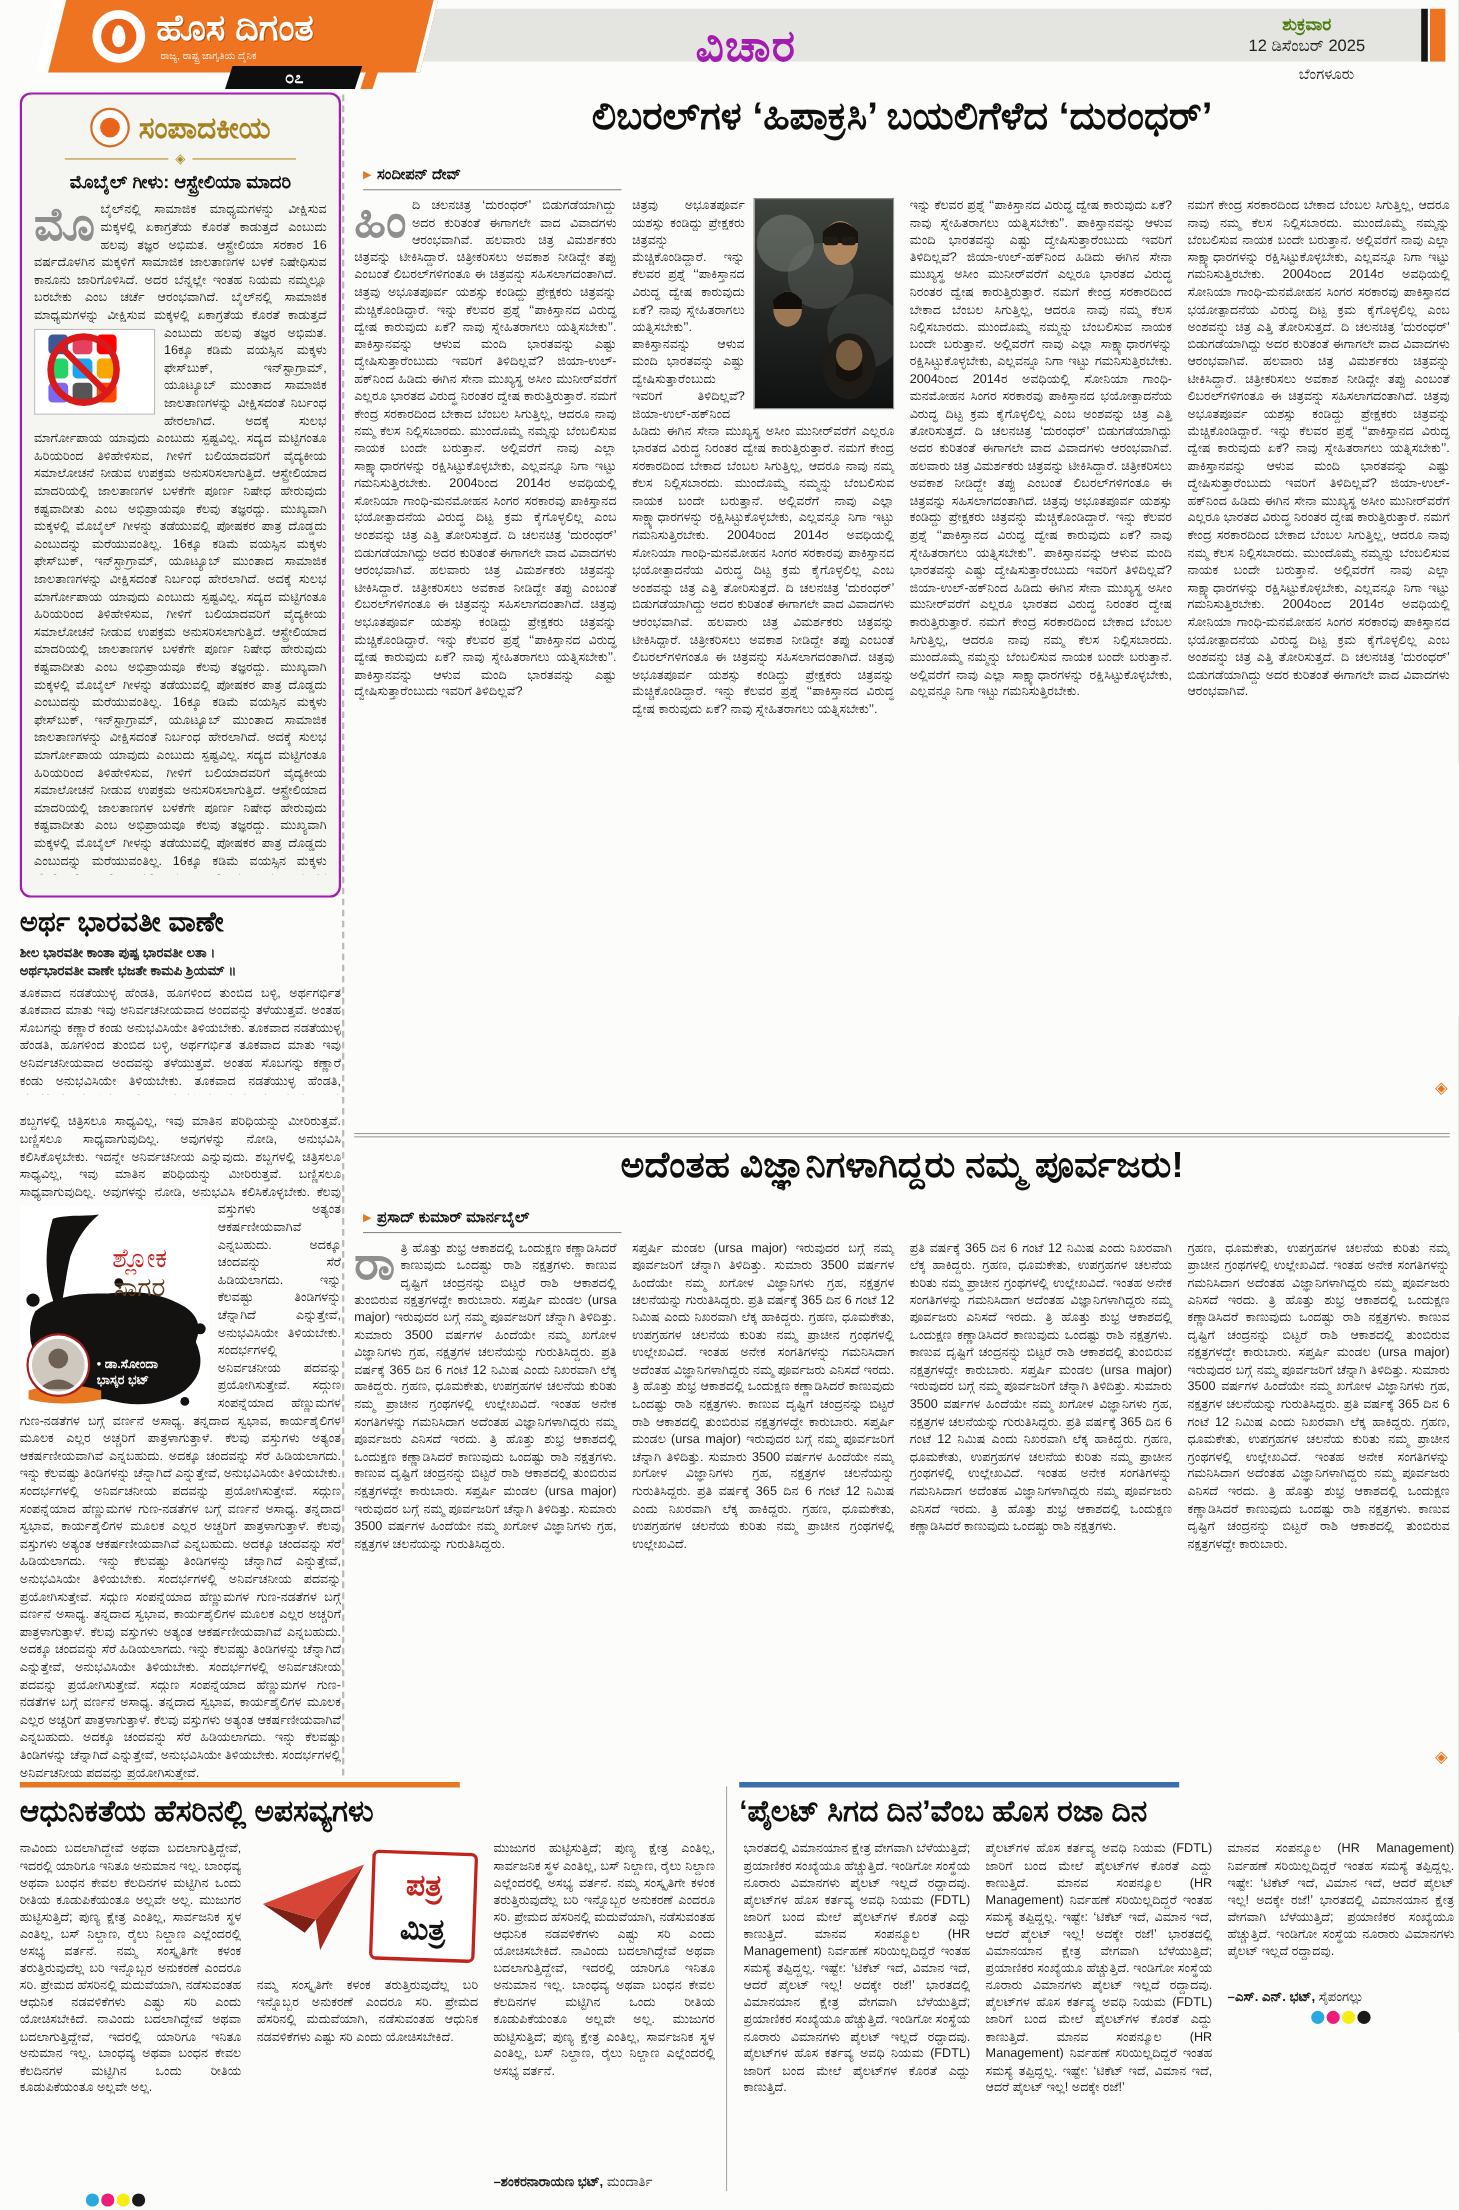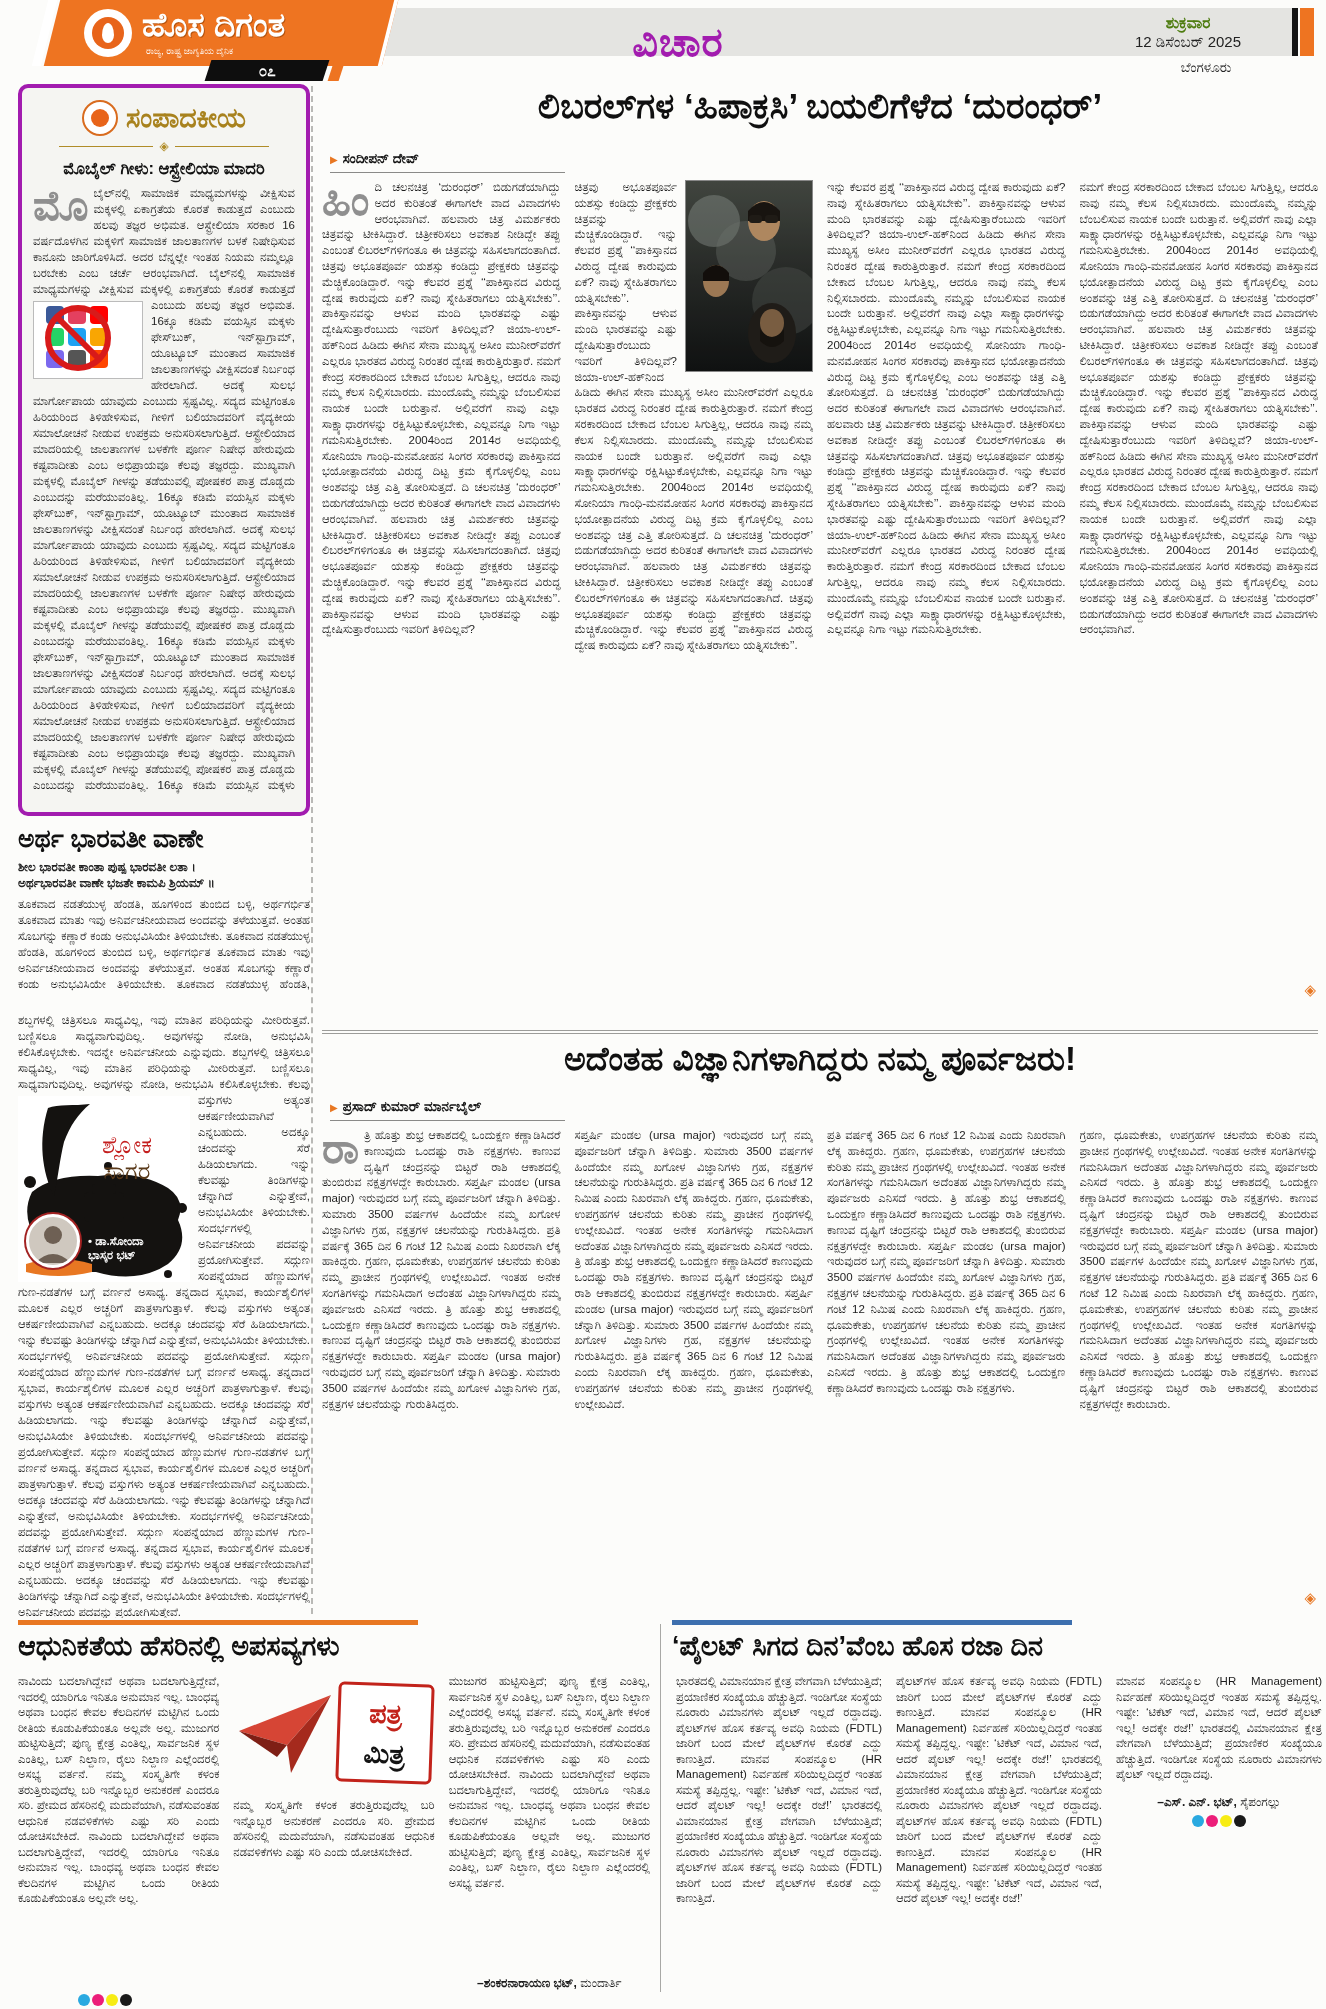--- a/index.html
+++ b/index.html
@@ -25,21 +25,21 @@
   .mh-title{position:absolute;left:90px;top:6px;font-size:33px;font-weight:bold;color:#fff;text-shadow:1px 1px 0 #b5520d;}
   .mh-tag{position:absolute;left:94px;top:46px;font-size:9px;color:#fff;}
   .pageband{left:208px;top:60px;width:118px;height:21px;background:#0e0e0e;transform:skew(-18deg);display:flex;align-items:center;justify-content:center;}
   .pageband span{transform:skew(18deg);color:#fff;font-weight:bold;font-size:15px;}
   .pageband:after{content:'';position:absolute;right:-16px;top:0;width:11px;height:21px;background:#ee7421;}
   
   .vdash{left:311px;top:86px;height:1528px;width:0;border-left:2px dashed #b9b9b6;}
   .dblrule{left:322px;top:1030px;width:996px;height:4px;border-top:1px solid #9c9c99;border-bottom:1px solid #9c9c99;}
   .botvrule{left:660px;top:1624px;height:368px;width:0;border-left:1px solid #a8a8a5;}
   
-  .edbox{left:18px;top:84px;width:292px;height:732px;background:#f5f5f2;border:4px solid #a21caf;border-radius:10px;padding:10px 11px;}
+  .edbox{left:18px;top:84px;width:292px;height:732px;background:#f5f5f2;border:2px solid #a21caf;border-radius:10px;padding:10px 11px;}
   .edhead{display:flex;align-items:center;justify-content:center;gap:8px;margin-top:2px;}
   .edlogo{width:36px;height:36px;border-radius:50%;border:2px solid #d96c1f;background:#fff;position:relative;flex:0 0 auto;}
   .edlogo:after{content:'';position:absolute;left:7px;top:7px;width:18px;height:18px;border-radius:50%;background:#e8641a;}
   .edtitle{color:#a8821e;font-size:27px;font-weight:bold;}
   .eddiv{display:flex;align-items:center;gap:6px;width:210px;margin:3px auto 6px;color:#b08c28;font-size:12px;}
   .eddiv i{flex:1;border-top:1.5px solid #b08c28;}
   .edheadline{text-align:center;font-weight:bold;font-size:16.5px;margin:2px 0 7px;color:#111;}
   .edbody{font-size:11.5px;line-height:16px;text-align:justify;height:612px;overflow:hidden;}
   .dropcap{float:left;font-size:42px;line-height:38px;color:#8f8f8f;font-weight:bold;padding:2px 5px 0 0;}
   .banimg{float:left;width:110px;height:78px;margin:4px 8px 2px 0;border:1px solid #bbb;background:#fff;}
@@ -74,21 +74,21 @@
   .scibody{left:322px;top:1128px;width:996px;height:478px;display:flex;gap:14px;}
   
   .obar{left:18px;top:1620px;width:400px;height:5px;background:#e87722;}
   .bbar{left:672px;top:1620px;width:400px;height:5px;background:#3d6fae;}
   .blhl{left:18px;top:1631px;width:632px;font-size:27px;font-weight:bold;color:#101010;}
   .brhl{left:672px;top:1631px;width:646px;font-size:27px;font-weight:bold;color:#101010;}
   .blbody{left:18px;top:1674px;width:632px;height:316px;display:flex;gap:14px;}
   .brbody{left:676px;top:1674px;width:646px;height:320px;display:flex;gap:14px;}
   .bcol{flex:1;font-size:11.5px;line-height:15.5px;text-align:justify;overflow:hidden;}
   .bcol3{flex:1;display:flex;flex-direction:column;overflow:hidden;}
-  .sig{text-align:center;font-size:12px;margin-top:3px;}
+  .sig{text-align:left;font-size:12px;margin-top:16px;}
   .sig b{font-weight:bold;}
   .notebox{border-top:1px dashed #999;margin-top:7px;padding-top:7px;text-align:center;font-size:12.5px;font-weight:bold;line-height:17px;}
   .noteemail{font-family:'Liberation Serif','DejaVu Serif',serif;font-size:16px;font-weight:bold;}
   .cmyk{display:flex;gap:2px;justify-content:center;margin-top:6px;}
   .cmyk i{width:12px;height:12px;border-radius:50%;display:block;}
   .cmyk-left{left:78px;top:1988px;}
   .pm{display:block;width:198px;height:114px;margin:5px auto;position:relative;}
   .pm .tbox{position:absolute;right:0;top:4px;width:96px;height:100px;border:3px solid #c2231b;border-radius:6px;background:#fff;text-align:center;padding-top:8px;transform:rotate(2deg);font-weight:bold;font-size:27px;line-height:40px;}
   .pm .tbox .p1{color:#c2231b;display:block;}
   .pm .tbox .p2{color:#141414;display:block;}

